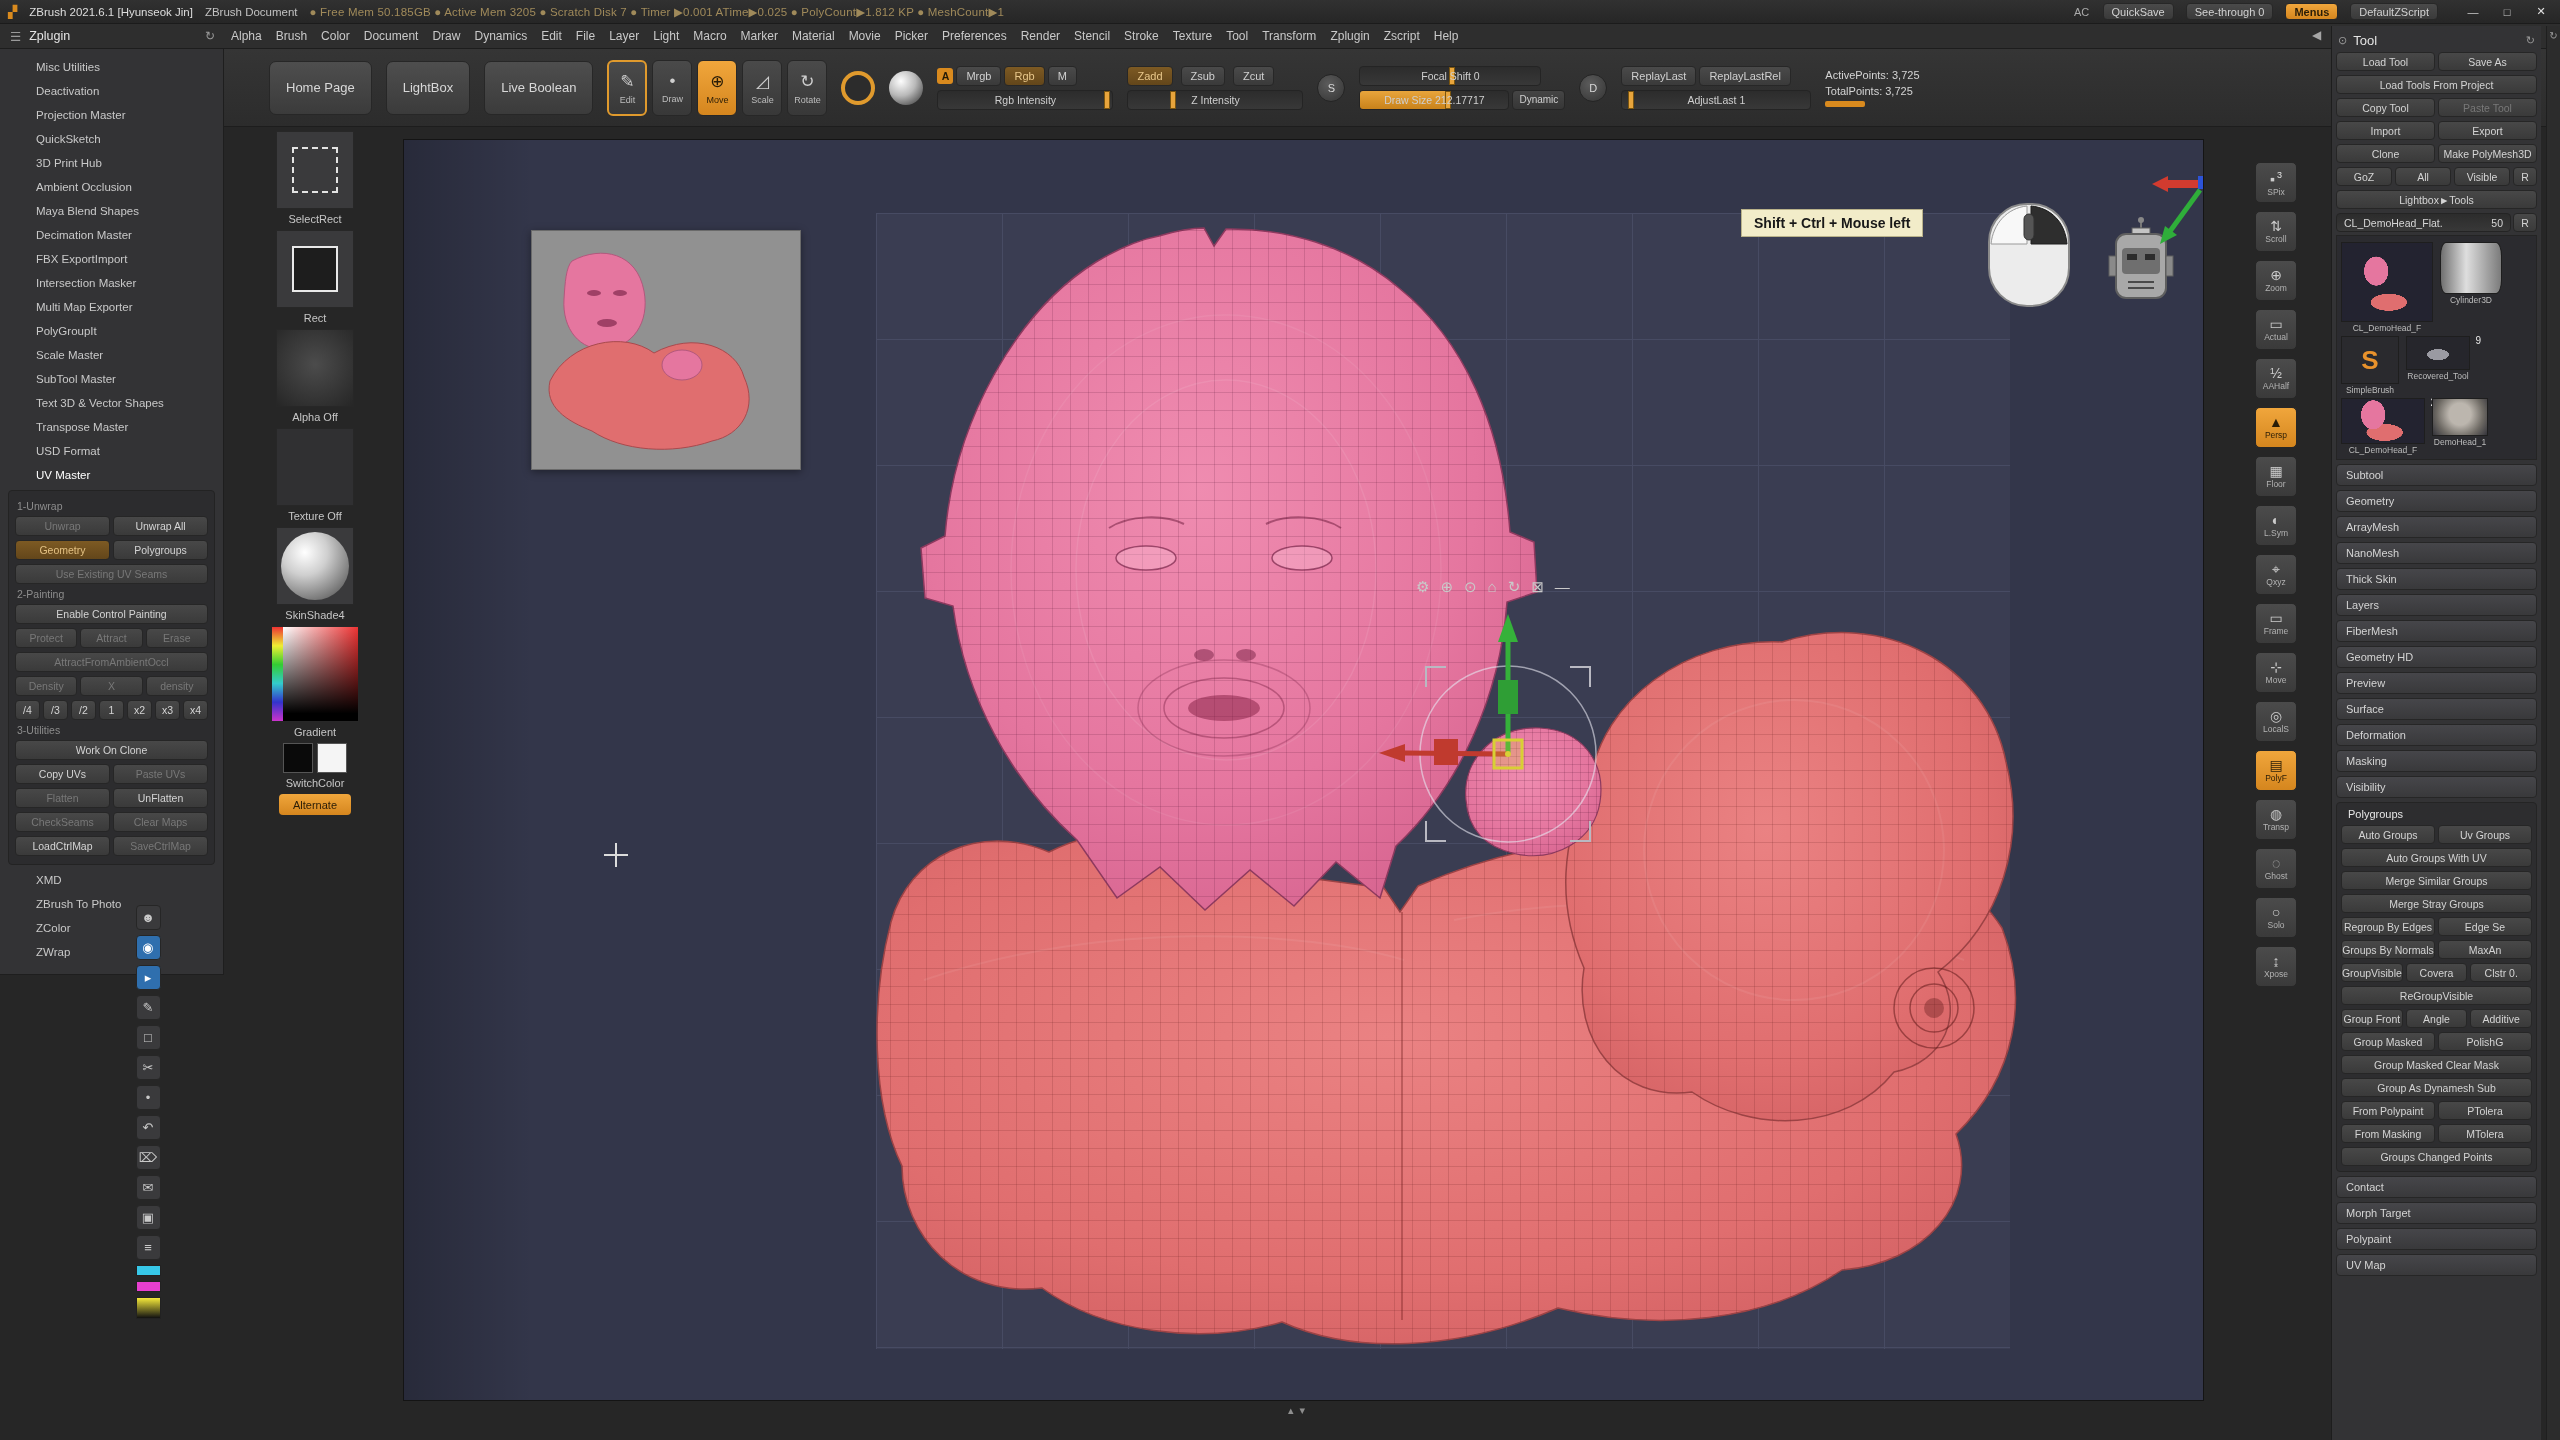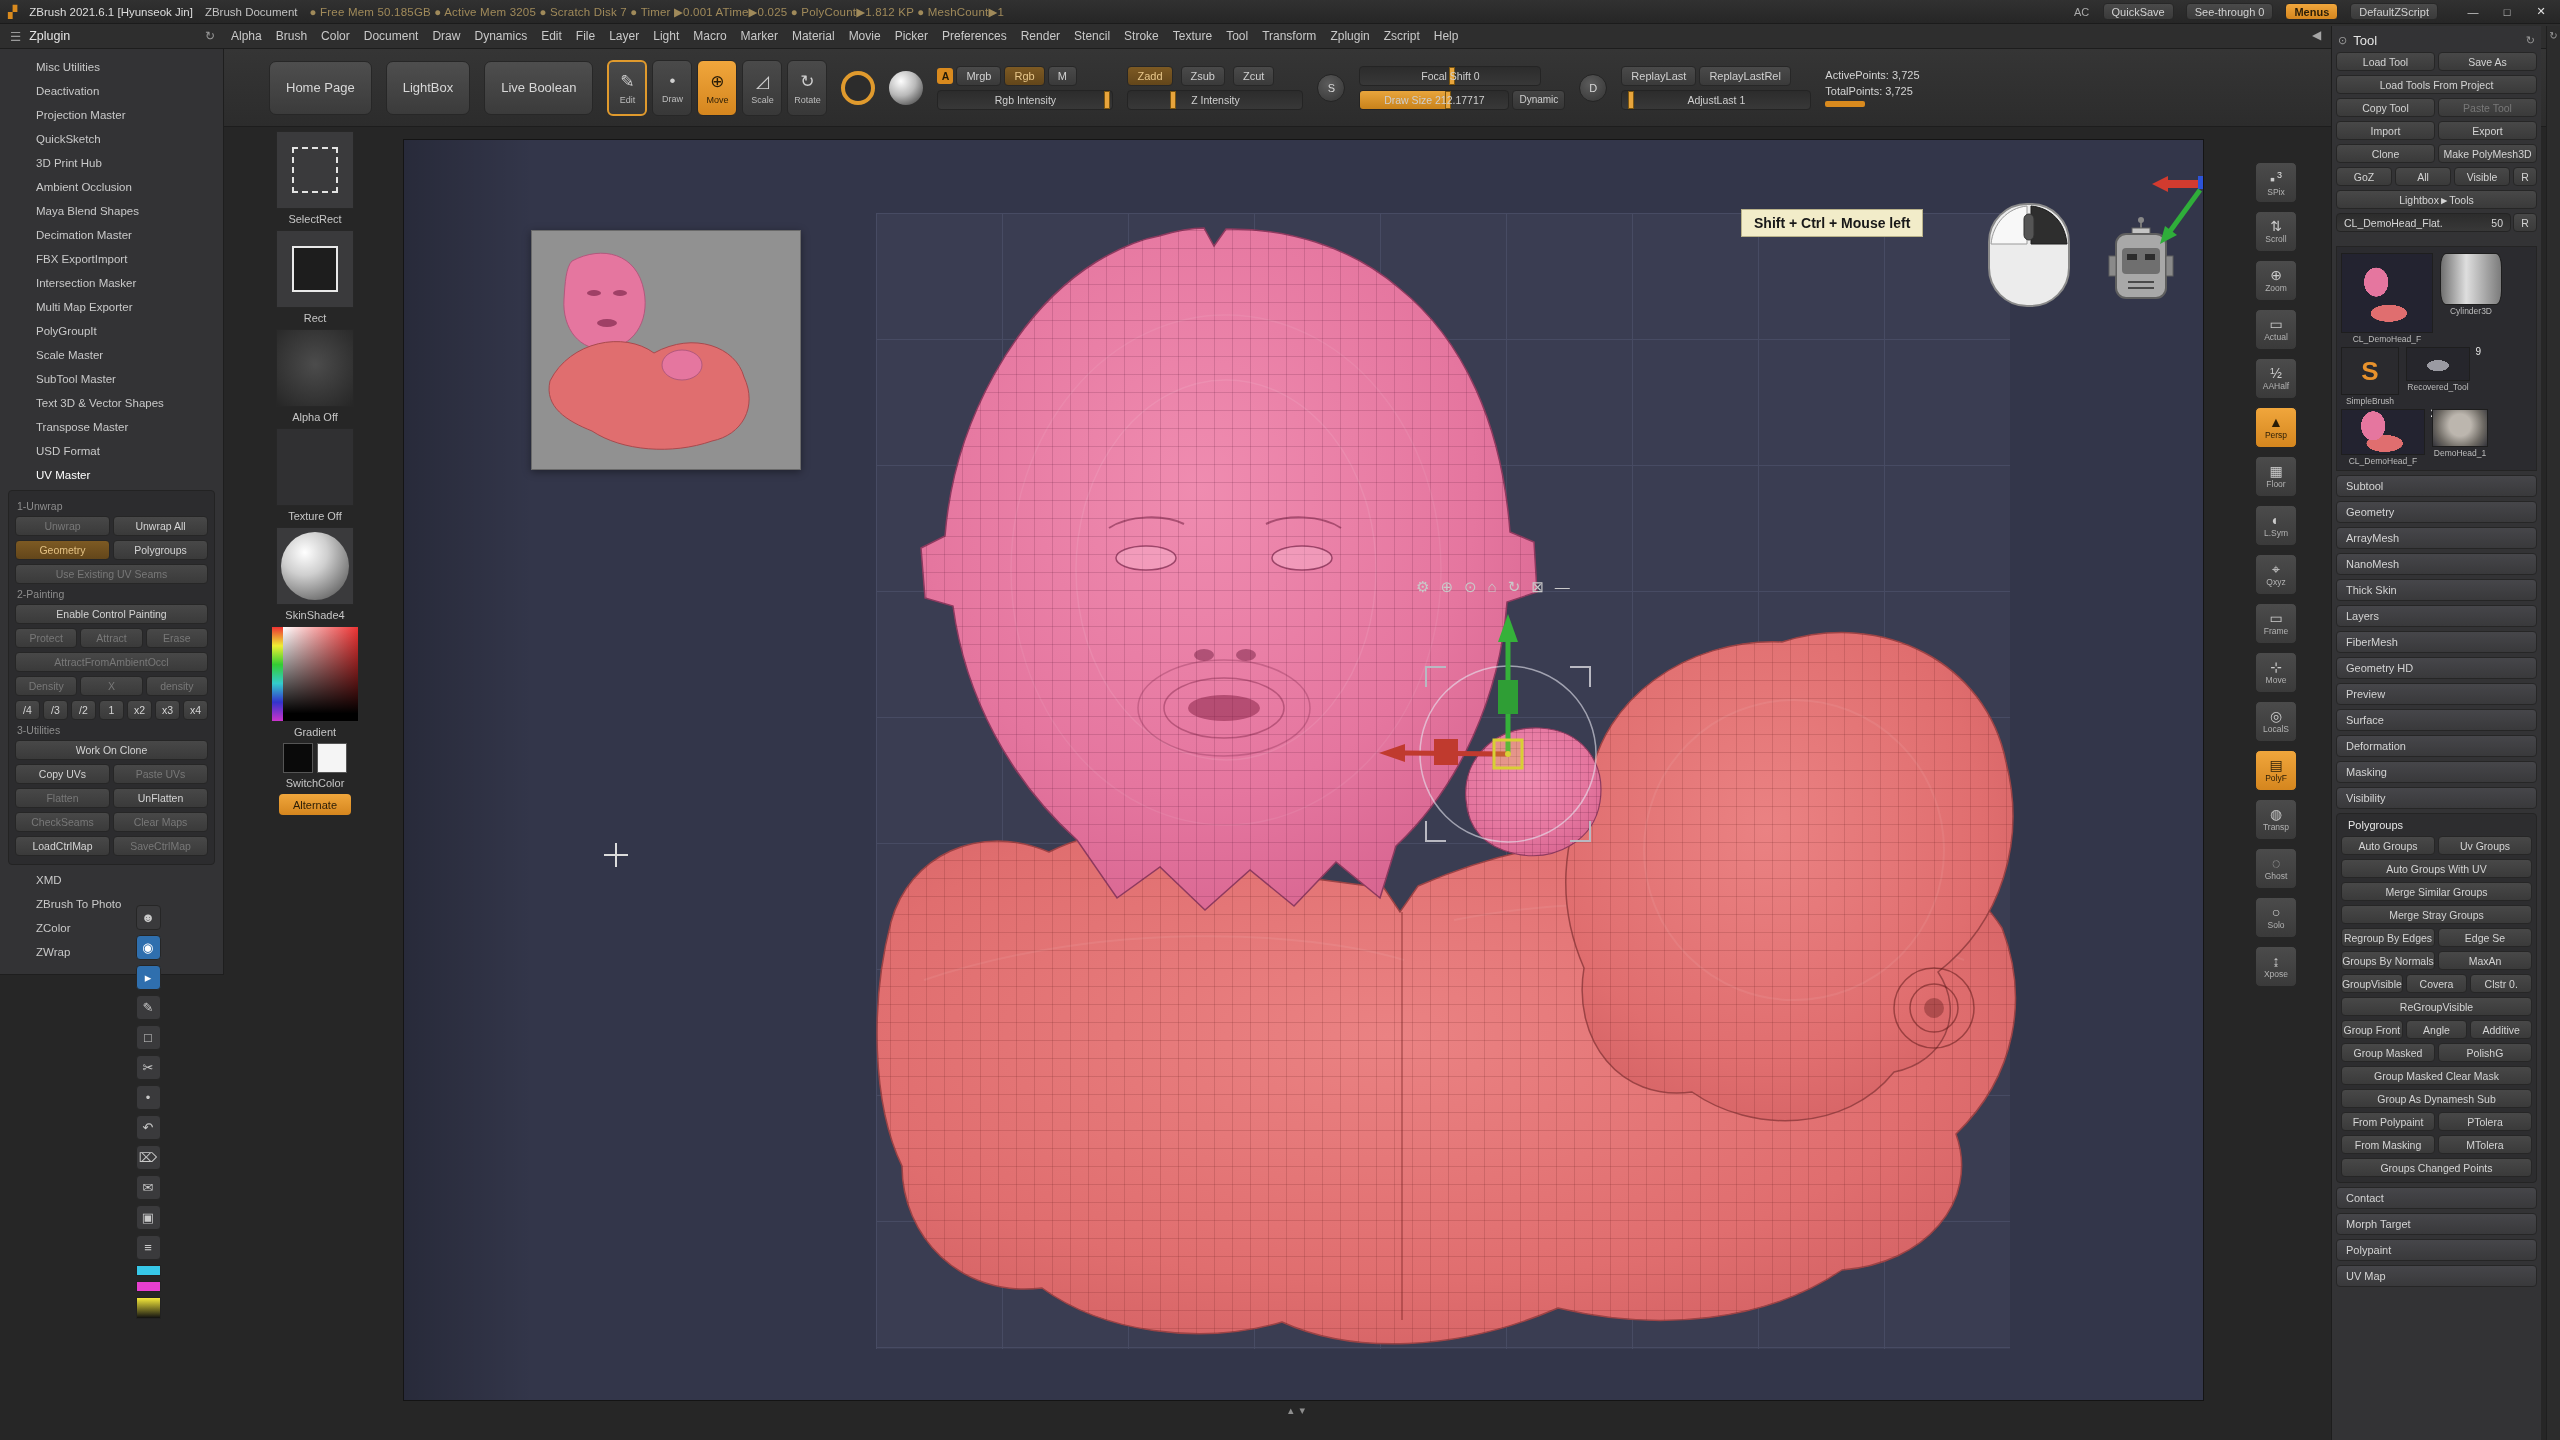--- a/index.html
+++ b/index.html
@@ -143,21 +143,21 @@
 .rs-item.active .rg,.rs-item.active .rl{color:#2a1d07}
 .rs-badge{font-size:9px;color:#e4e4e4;margin-left:2px}
 
 
 .panel-collapse{position:absolute;left:2312px;top:28px;color:#a5a5a5;font-size:12px;z-index:4}
 .tool-panel{position:absolute;left:2331px;top:26px;width:210px;height:1414px;background:#333335;
   border-left:1px solid #1d1d1d;padding:2px 4px;font-size:10.5px;z-index:3}
 .tp-header{display:flex;align-items:center;height:24px;gap:6px;color:#e4e4e4;font-size:13px;padding:0 2px}
 .tp-header .hico{color:#9a9a9a;font-size:11px}
 .tp-header .spacer{flex:1}
-.tp-row{display:flex;gap:2px;margin-bottom:14px}
+.tp-row{display:flex;gap:2px;margin-bottom:3px}
 .tp-btn{flex:1;height:19px;border-radius:4px;background:linear-gradient(#484848,#3a3a3a);border:1px solid #262626;
   display:flex;align-items:center;justify-content:center;font-size:10.5px;color:#d4d4d4;white-space:nowrap;overflow:hidden}
 .tp-btn.dim{color:#787878}.tp-btn.r{flex:0 0 24px}
 .tp-slider{flex:1;height:19px;border-radius:4px;background:linear-gradient(#2c2c2c,#383838);border:1px solid #242424;
   display:flex;align-items:center;justify-content:space-between;padding:0 7px;color:#d6d6d6}
 .thumbs{background:#2b2b2f;border:1px solid #242424;padding:6px 4px 4px;display:flex;flex-wrap:wrap;
   gap:3px 7px;align-items:flex-start;margin-bottom:4px}
 .thumb-cell{display:flex;flex-direction:column;align-items:center}
 .thumb{position:relative;border:1px solid #1e1e1e;background:#232330}
 .t-label{font-size:8.5px;color:#bdbdbd;margin-top:1px;white-space:nowrap}

